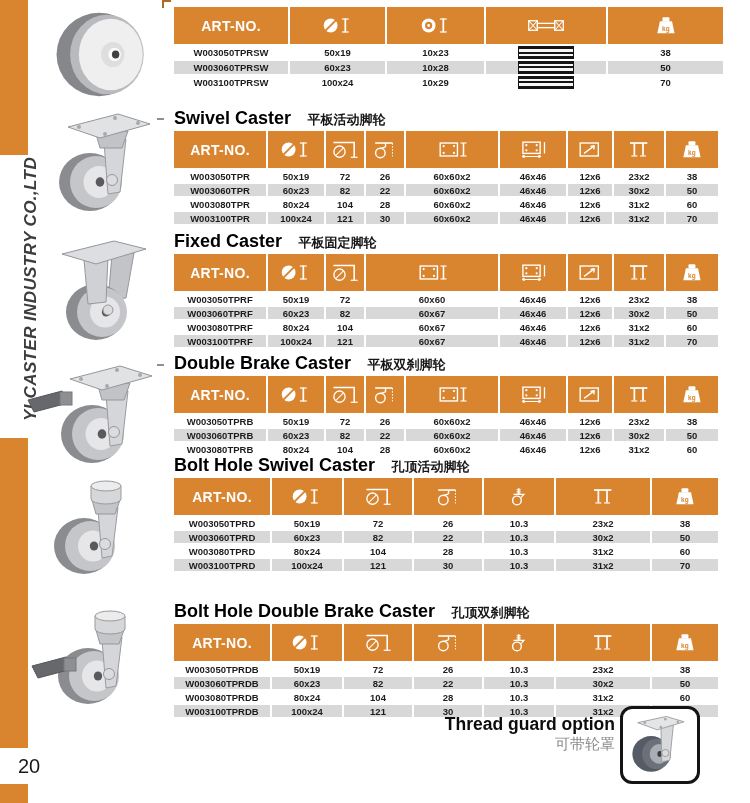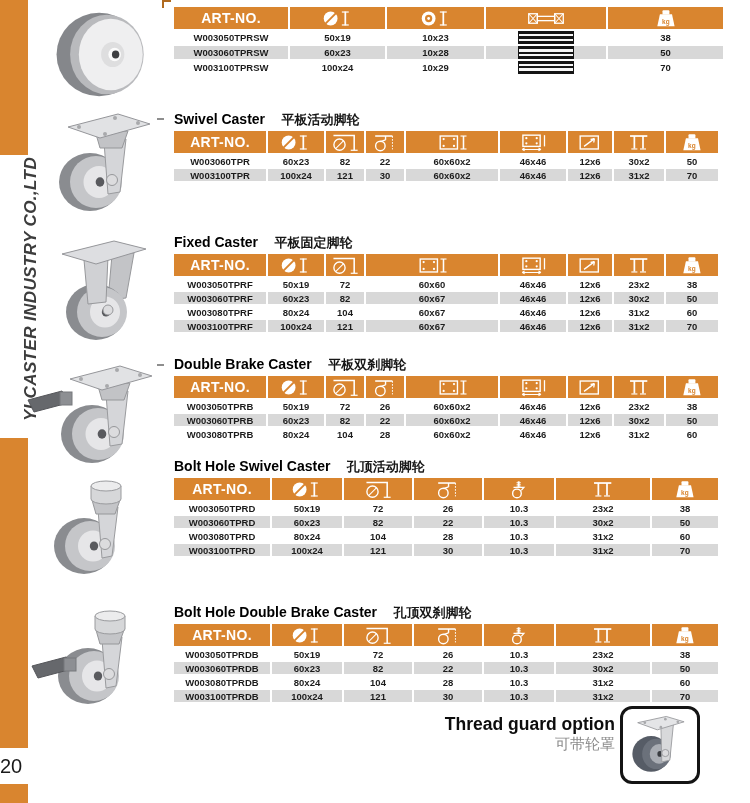--- a/index.html
+++ b/index.html
@@ -2,37 +2,37 @@
 <html style="--accent: #D9852F; --rowalt: #D8D8D8;"><head>
 <meta charset="utf-8">
 <style>
   html,body{margin:0;padding:0;background:#fff;}
   .page{position:relative;width:750px;height:803px;background:#fff;overflow:hidden;
         font-family:"Liberation Sans",sans-serif;}
   
   .accent-top{position:absolute;left:0;top:0;width:28px;height:155px;background:var(--accent,#D9852F);}
   .accent-bottom{position:absolute;left:0;top:438px;width:28px;height:365px;background:var(--accent,#D9852F);}
   .pagenum{position:absolute;left:0;top:748px;width:40px;height:36px;background:#fff;
-           display:flex;align-items:center;font-size:20px;color:#1a1a1a;z-index:3;}
+           display:flex;align-items:center;padding-left:18px;font-size:20px;color:#1a1a1a;z-index:3;}
   .company{position:absolute;left:21px;top:421px;transform:rotate(-90deg);transform-origin:0 0;
            white-space:nowrap;font-style:italic;font-weight:600;font-size:17px;color:#3d3d3d;letter-spacing:.4px;}
   
   .dash{position:absolute;width:7px;height:2px;background:#8e8e8e;}
   #dash1{left:157px;top:118px}
   #dash2{left:157px;top:364px}
   .corner-mark{position:absolute;left:162px;top:0;width:7px;height:6px;
                border-left:2px solid #b06a20;border-top:2px solid #b06a20;}
   
   .sec{position:absolute;left:172px;}
   #sec0{top:5px}#sec1{top:111px}#sec2{top:234px}#sec3{top:356px}#sec4{top:458px}#sec5{top:604px}
   .sec-title{margin:0 0 2px 2px;line-height:15px;white-space:nowrap;}
-  .t-en{font-weight:bold;font-size:14px;color:#000;}
+  .t-en{font-weight:bold;font-size:18px;color:#000;}
   .t-zh{margin-left:12px;font-size:13px;font-weight:600;color:#161616;}
   table{border-collapse:separate;border-spacing:2px;table-layout:fixed;}
-  th{background:var(--accent,#D9852F);height:22px;padding:0;color:#fff;font-weight:600;
+  th{background:var(--accent,#D9852F);height:37px;padding:0;color:#fff;font-weight:600;
      font-size:14px;letter-spacing:.3px;text-align:center;vertical-align:middle;}
   td{height:12px;padding:0;font-size:9.5px;font-weight:700;text-align:center;
      vertical-align:middle;color:#1c1c1c;background:#fff;}
   tbody tr:nth-child(even) td{background:var(--rowalt,#D8D8D8);}
   .hic{height:19px;display:block;margin:0 auto;}
   .roller{width:54px;height:11px;margin:0 auto;border:1px solid #151515;
           background:repeating-linear-gradient(180deg,#151515 0 2px,#f7f7f7 2px 4.5px);}
   
   .pimg{position:absolute;}
   .pimg svg{width:100%;height:100%;display:block;}
@@ -330,29 +330,51 @@
               <svg viewBox="0 0 30 22" class="hic">
                 <rect x="11" y="1.5" width="8" height="5" rx="1" fill="#fff"></rect>
                 <path d="M8 6 L22 6 L25 20 L5 20 Z" fill="#fff"></path>
                 <text x="15" y="17" text-anchor="middle" font-size="7.5" font-weight="bold" fill="#D9852F" font-family="Liberation Sans,sans-serif">kg</text>
               </svg>
             </th>
           </tr>
         </thead>
         <tbody>
           <tr>
+            <td>W003050TPR</td>
+            <td>50x19</td>
+            <td>72</td>
+            <td>26</td>
+            <td>60x60x2</td>
+            <td>46x46</td>
+            <td>12x6</td>
+            <td>23x2</td>
+            <td>38</td>
+          </tr>
+          <tr>
             <td>W003060TPR</td>
             <td>60x23</td>
             <td>82</td>
             <td>22</td>
             <td>60x60x2</td>
             <td>46x46</td>
             <td>12x6</td>
             <td>30x2</td>
             <td>50</td>
+          </tr>
+          <tr>
+            <td>W003080TPR</td>
+            <td>80x24</td>
+            <td>104</td>
+            <td>28</td>
+            <td>60x60x2</td>
+            <td>46x46</td>
+            <td>12x6</td>
+            <td>31x2</td>
+            <td>60</td>
           </tr>
           <tr>
             <td>W003100TPR</td>
             <td>100x24</td>
             <td>121</td>
             <td>30</td>
             <td>60x60x2</td>
             <td>46x46</td>
             <td>12x6</td>
             <td>31x2</td>

